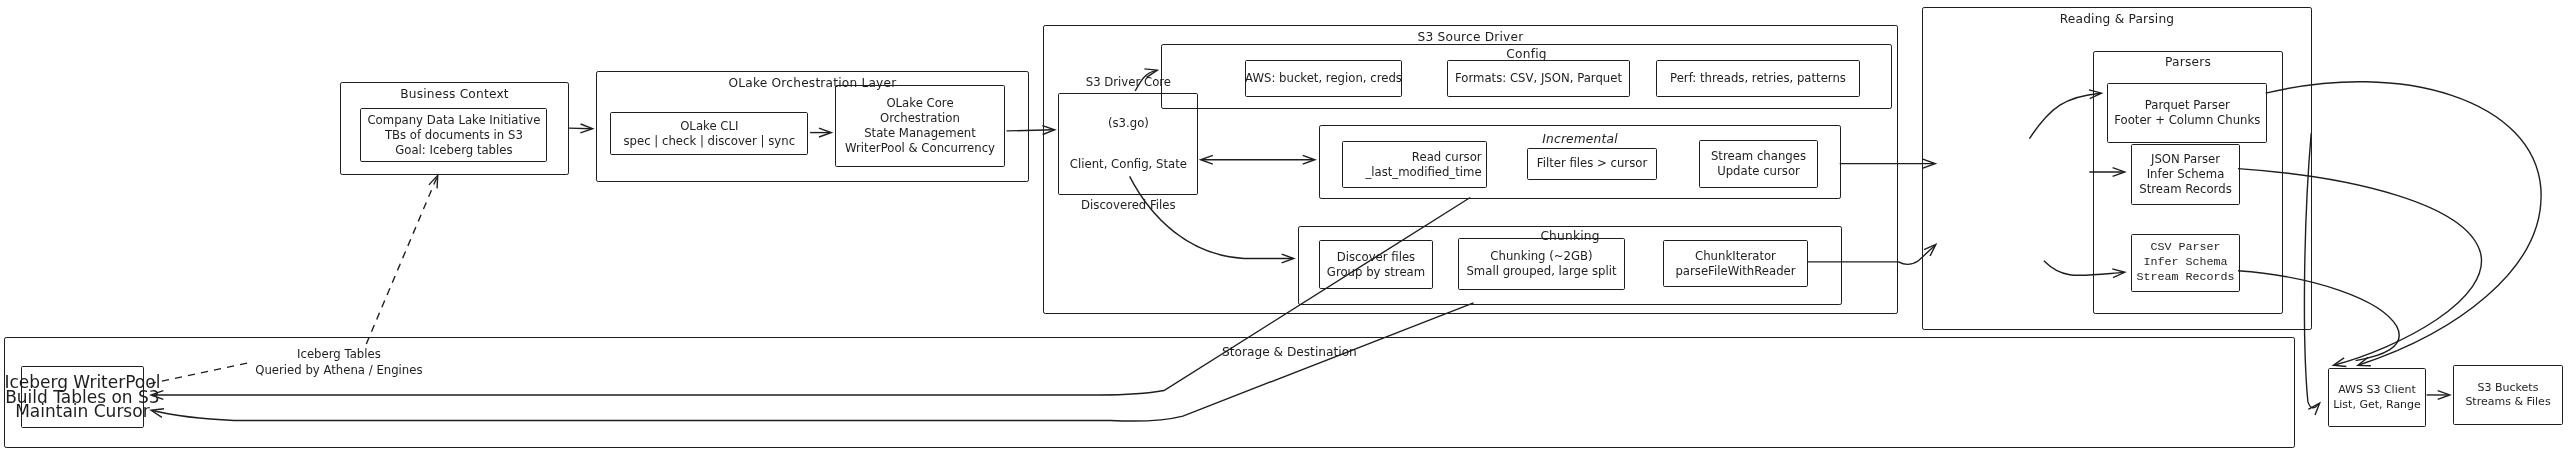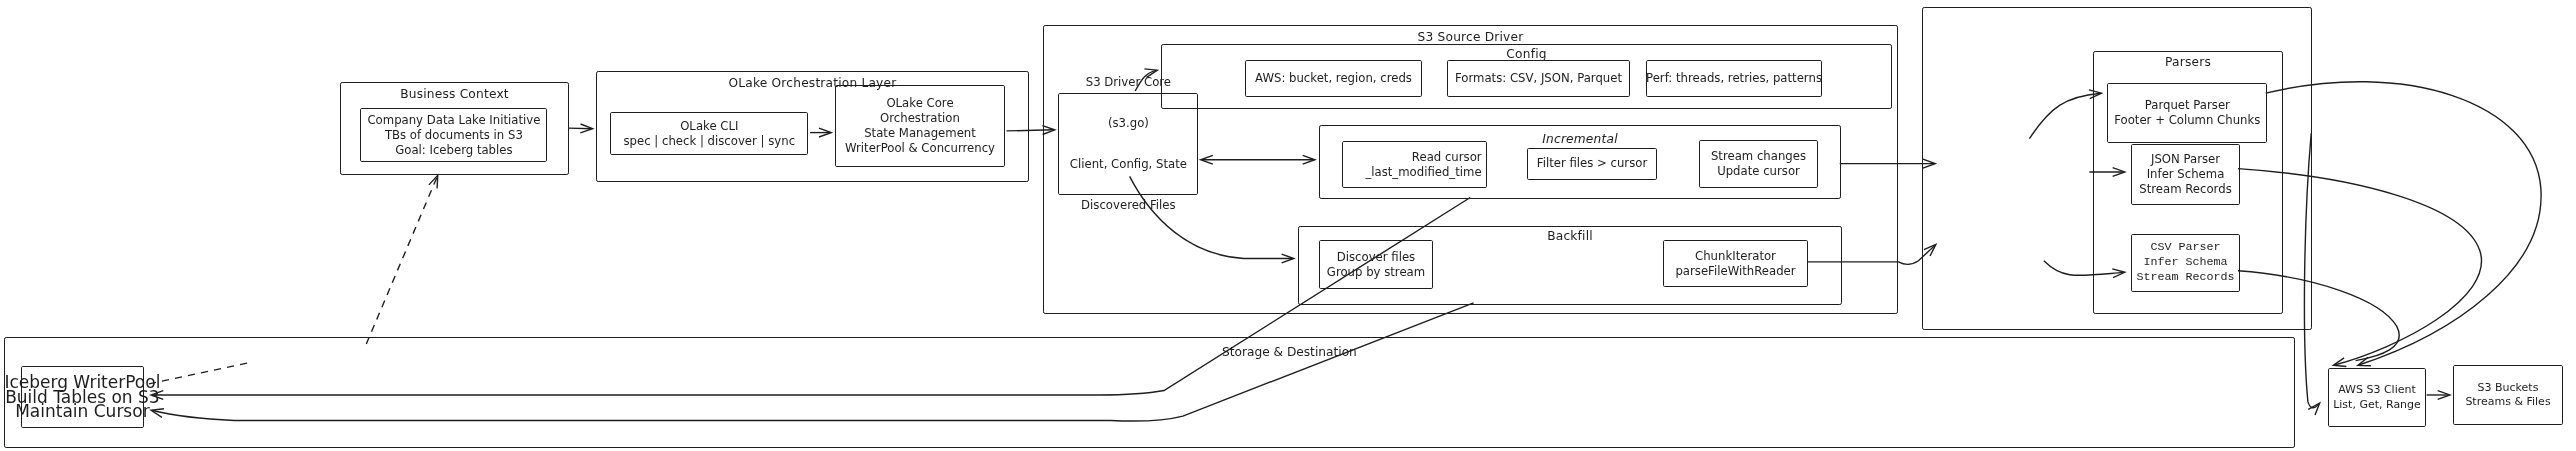--- a/index.html
+++ b/index.html
@@ -53,27 +53,27 @@
     <div>State Management</div>
     <div>WriterPool &amp; Concurrency</div>
   </div>
 </div>
 
 <div class="container" style="left:1043px;top:25px;width:853px;height:287px;">
   <div class="ctitle">S3 Source Driver</div>
 
   <div class="container" style="left:117px;top:18.3px;width:729px;height:63px;">
     <div class="ctitle" style="margin-top:2.2px;">Config</div>
-    <div class="box" style="left:83px;top:15px;width:177px;height:37px;">
+    <div class="box" style="left:83px;top:15px;width:157px;height:37px;">
       <div>AWS: bucket, region, creds</div>
     </div>
     <div class="box" style="left:285px;top:15px;width:183px;height:37px;">
       <div>Formats: CSV, JSON, Parquet</div>
     </div>
-    <div class="box" style="left:484px;top:15px;width:176px;height:37px;">
+    <div class="box" style="left:494px;top:15px;width:204px;height:37px;">
       <div>Perf: threads, retries, patterns</div>
     </div>
   </div>
 
   <div class="box" style="left:14.4px;top:67px;width:140px;height:102px;gap:26px;">
     <div>S3 Driver Core</div>
     <div>(s3.go)</div>
     <div>Client, Config, State</div>
     <div>Discovered Files</div>
   </div>
@@ -87,33 +87,38 @@
     <div class="box" style="left:207px;top:21.7px;width:130px;height:32px;">
       <div>Filter files &gt; cursor</div>
     </div>
     <div class="box" style="left:379px;top:14px;width:119px;height:48px;">
       <div>Stream changes</div>
       <div>Update cursor</div>
     </div>
   </div>
 
   <div class="container" style="left:254px;top:200px;width:542px;height:77px;">
-    <div class="ctitle" style="margin-top:2.2px;">Backfill</div>
+    <div class="ctitle" style="margin-top:2.2px;">Chunking</div>
     <div class="box" style="left:20px;top:13.3px;width:114px;height:49px;">
       <div>Discover files</div>
       <div>Group by stream</div>
+    </div>
+    <div class="box" style="left:159px;top:11px;width:167px;height:52px;">
+      <div>Chunking (~2GB)</div>
+      <div>Small grouped, large split</div>
     </div>
     <div class="box" style="left:364px;top:13.3px;width:145px;height:47px;">
       <div>ChunkIterator</div>
       <div>parseFileWithReader</div>
     </div>
   </div>
 </div>
 
 <div class="container" style="left:1922px;top:6.7px;width:388px;height:321px;">
+  <div class="ctitle">Reading &amp; Parsing</div>
 
 
   <div class="container" style="left:170px;top:43px;width:188px;height:261px;">
     <div class="ctitle" style="margin-top:3.3px;">Parsers</div>
     <div class="box" style="left:13.3px;top:31px;width:160px;height:60px;">
       <div>Parquet Parser</div>
       <div>Footer + Column Chunks</div>
     </div>
     <div class="box" style="left:37px;top:92px;width:109px;height:61px;">
       <div>JSON Parser</div>
@@ -127,20 +132,24 @@
     </div>
   </div>
 </div>
 
 <div class="container" style="left:4.4px;top:337px;width:2289px;height:109px;">
   <div class="stitle" style="left:1284px;">Storage &amp; Destination</div>
   <div class="box" style="left:15.5px;top:28px;width:123px;height:62px;font-size:17px;line-height:14.4px;">
     <div>Iceberg WriterPool</div>
     <div>Build Tables on S3</div>
     <div>Maintain Cursor</div>
+  </div>
+  <div class="note" style="left:239px;top:9px;width:189px;">
+    <div>Iceberg Tables</div>
+    <div>Queried by Athena / Engines</div>
   </div>
 </div>
 
 <div class="box" style="left:2328px;top:368px;width:98px;height:59px;font-size:11px;line-height:14.4px;">
   <div>AWS S3 Client</div>
   <div>List, Get, Range</div>
 </div>
 <div class="box" style="left:2453px;top:365px;width:110px;height:60px;font-size:11px;line-height:14.4px;">
   <div>S3 Buckets</div>
   <div>Streams &amp; Files</div>

